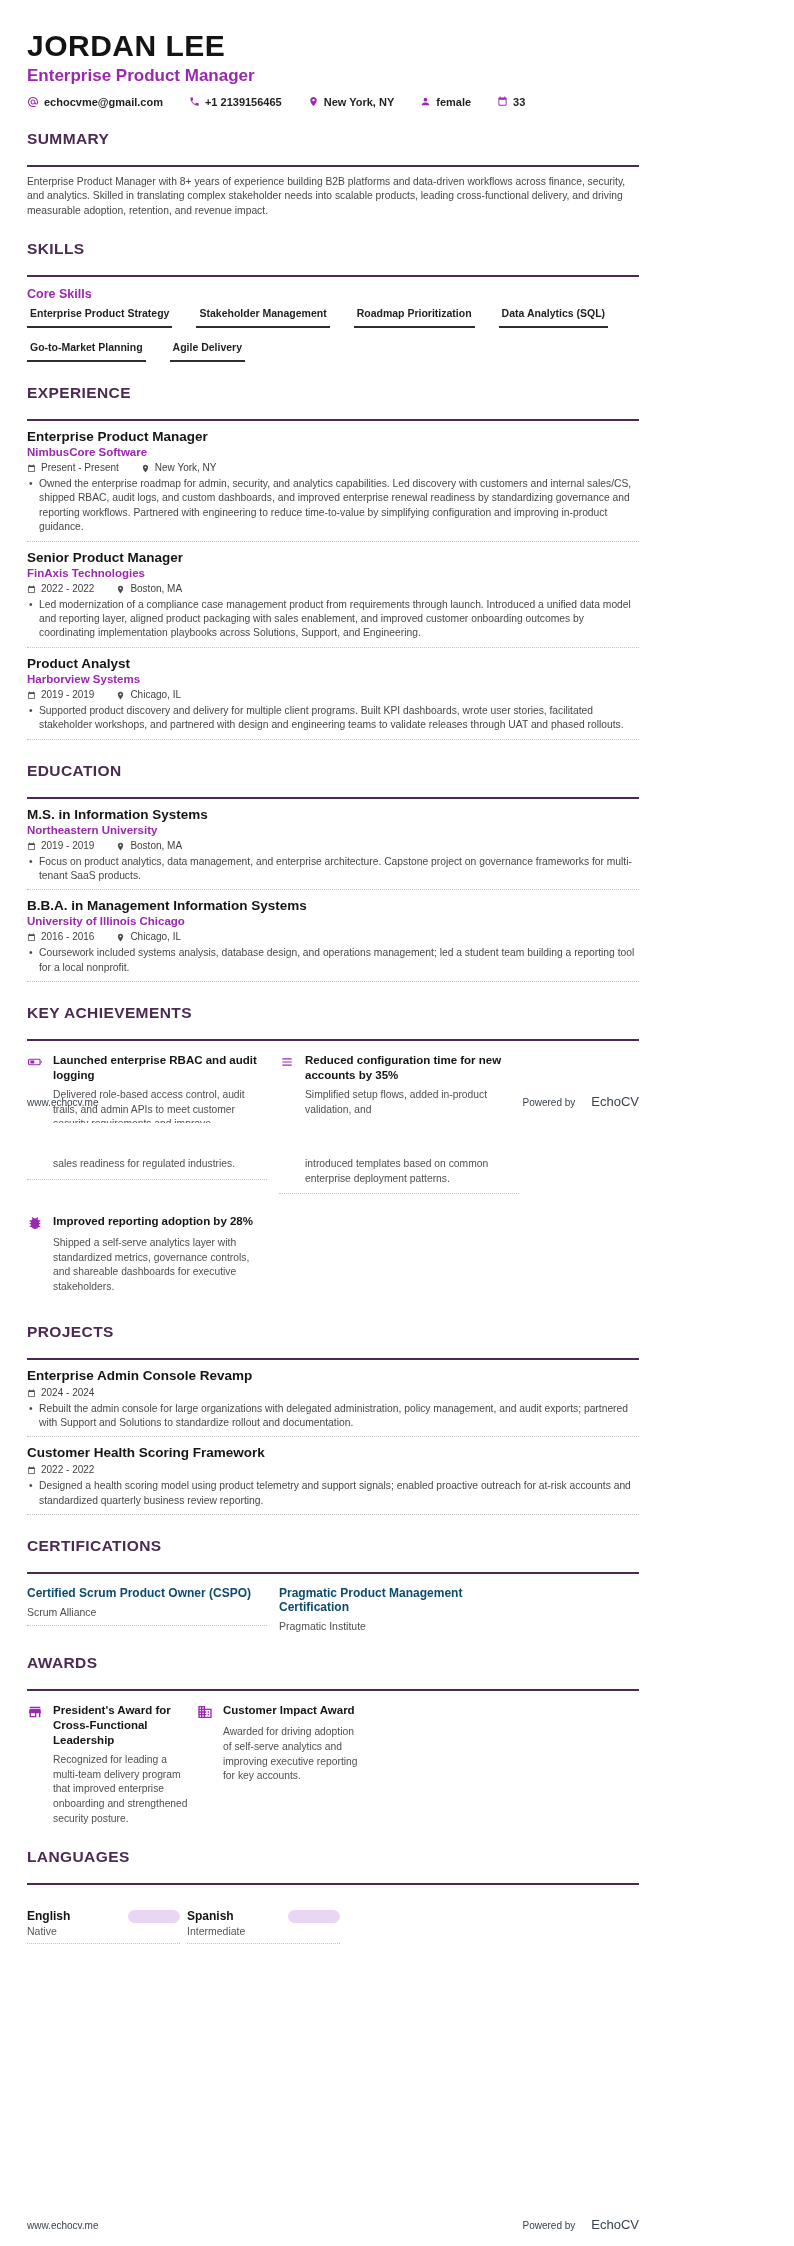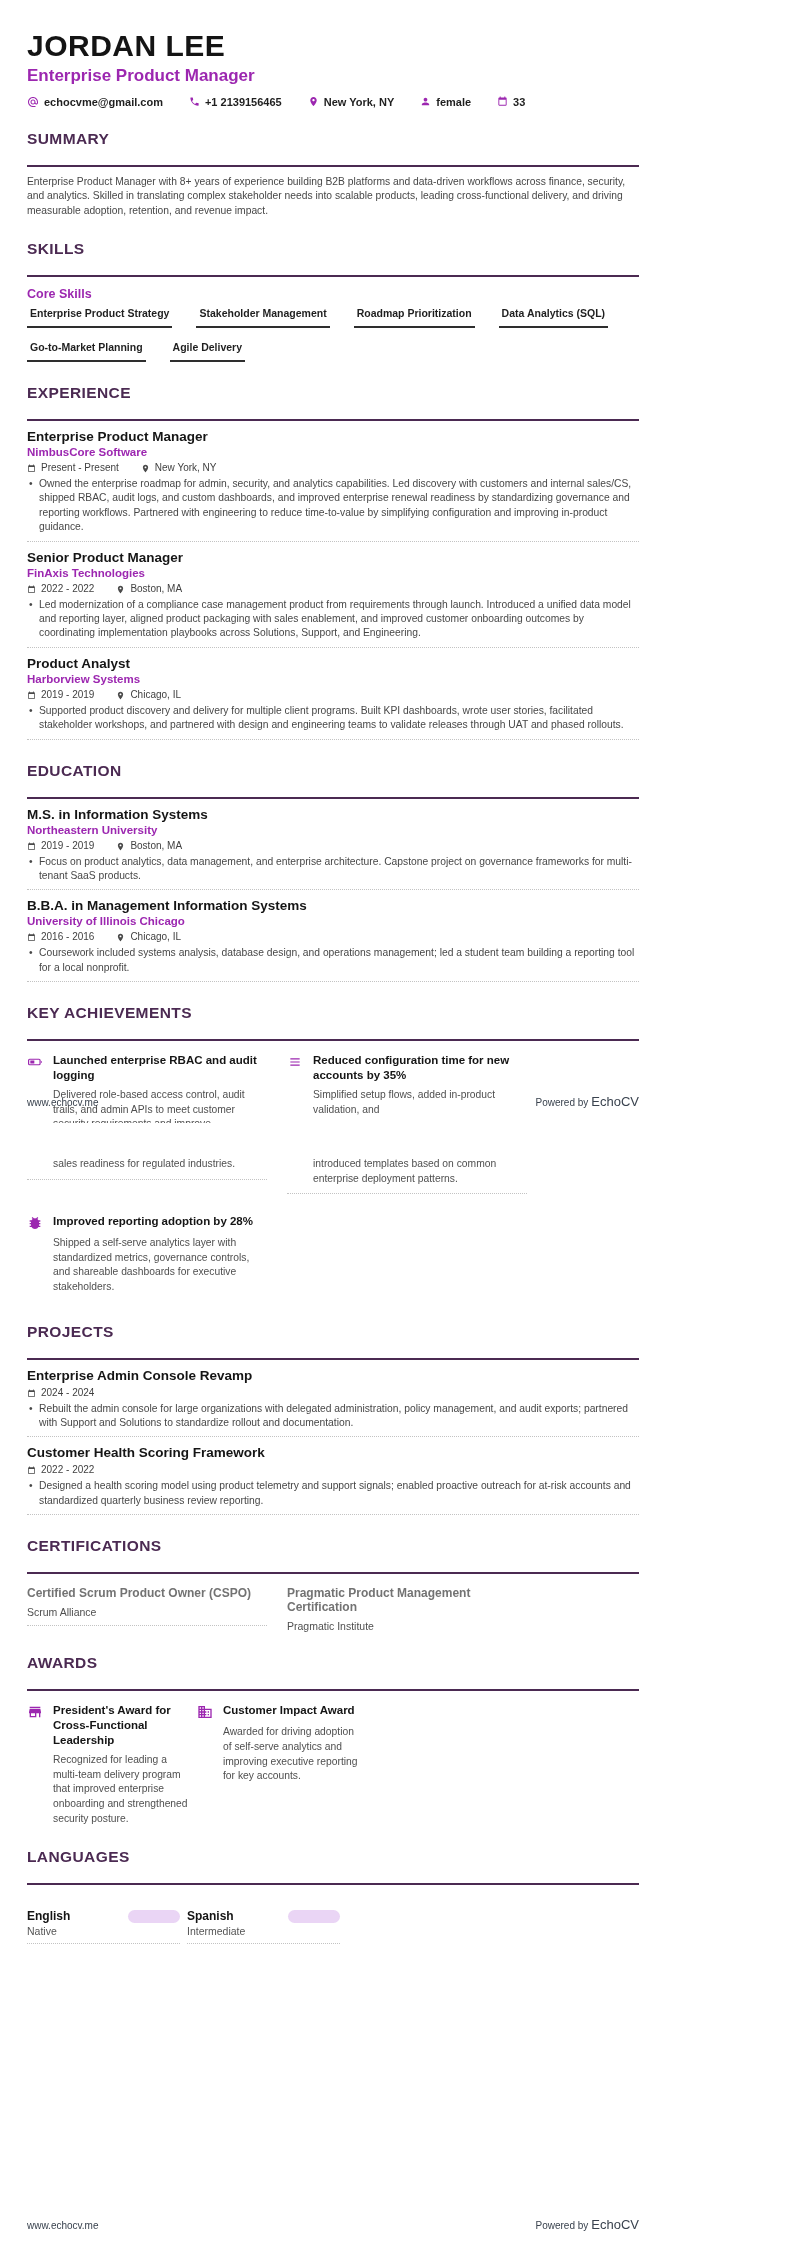--- a/index.html
+++ b/index.html
@@ -40,49 +40,49 @@
   .entry-title { font-size:13.5px; font-weight:700; color:#151515; }
   .entry-sub { margin-top:2px; font-size:11.5px; font-weight:700; color:#9C27B0; }
   .entry-meta { display:flex; align-items:center; gap:22px; margin-top:4px; }
   .meta-item { display:flex; align-items:flex-end; gap:5px; font-size:10px; color:#3f3f3f; }
   .meta-item .icn { color:#4a4a4a; }
   .bullet { position:relative; margin-top:4px; padding-left:12px; font-size:10.3px; line-height:1.4; color:#474747; }
   .bullet::before { content:"•"; position:absolute; left:2px; top:0; color:#474747; }
   .dotsep { border-bottom:1px dotted #c3c3c3; margin-top:6px; height:1px; }
 
   
-  .grid-2 { display:grid; grid-template-columns:240px 240px; column-gap:20px; margin-top:12px; }
+  .grid-2 { display:grid; grid-template-columns:240px 240px; column-gap:12px; margin-top:12px; }
   .iconrow { display:flex; align-items:flex-start; gap:10px; }
   .iconrow .icn { flex:0 0 auto; margin-top:1px; color:#9C27B0; }
   .ach-title { font-size:11.5px; font-weight:700; line-height:1.3; color:#151515; }
   .ach-desc { margin-top:5px; font-size:10.3px; line-height:1.42; color:#4f4f4f; }
   .cont-text { font-size:10.3px; line-height:1.42; color:#4f4f4f; padding-left:26px; }
   .grid-2 .cell .dotsep { margin-top:7px; }
 
-  .cert-title { font-size:12px; font-weight:700; color:#737373; }
+  .cert-title { font-size:12px; font-weight:700; color:#0c4a6e; }
   .cert-issuer { margin-top:6px; font-size:10.5px; color:#4f4f4f; }
 
   .awards-grid { display:grid; grid-template-columns:166px 166px; column-gap:4px; margin-top:12px; }
 
   
   .lang-grid { display:grid; grid-template-columns:153px 153px; column-gap:7px; margin-top:24px; }
   .lang-top { display:flex; align-items:center; justify-content:space-between; }
   .lang-name { font-size:12px; font-weight:700; color:#141414; }
   .lang-level { font-size:10.5px; color:#555; margin-top:2px; }
   .bar { width:52px; height:13px; border-radius:7px; background:#ead5f5; overflow:hidden; }
   .bar-fill { height:100%; border-radius:7px; background:#8E24AA; }
 
   
   .page-footer {
     position:absolute; left:27px; right:27px; bottom:14px;
     display:flex; justify-content:space-between; align-items:baseline;
   }
   .footer-site { font-size:10px; color:#39424e; }
   .footer-powered { font-size:10px; color:#39424e; }
-  .footer-powered .brand { font-size:13px; margin-left:3px; }
+  .footer-powered .brand { font-size:13px; margin-left:16px; }
 
   .icn { display:inline-block; }
   svg { display:block; }
 </style>
 </head>
 <body>
 
 <div class="page page1">
   <div class="content">
 

